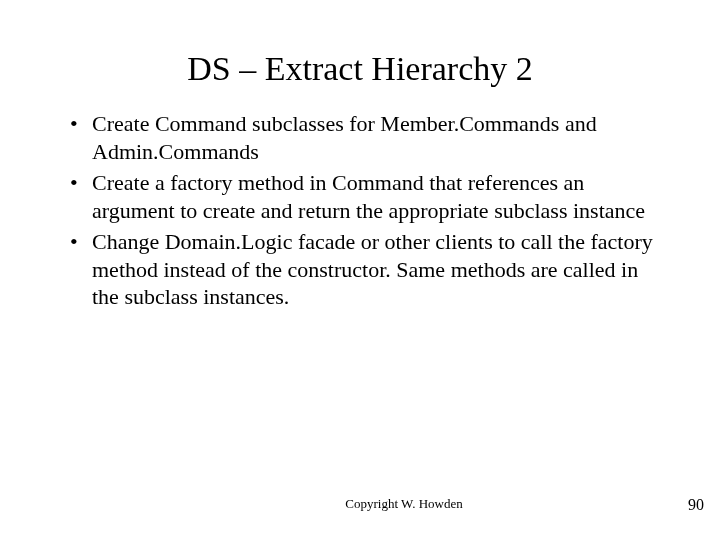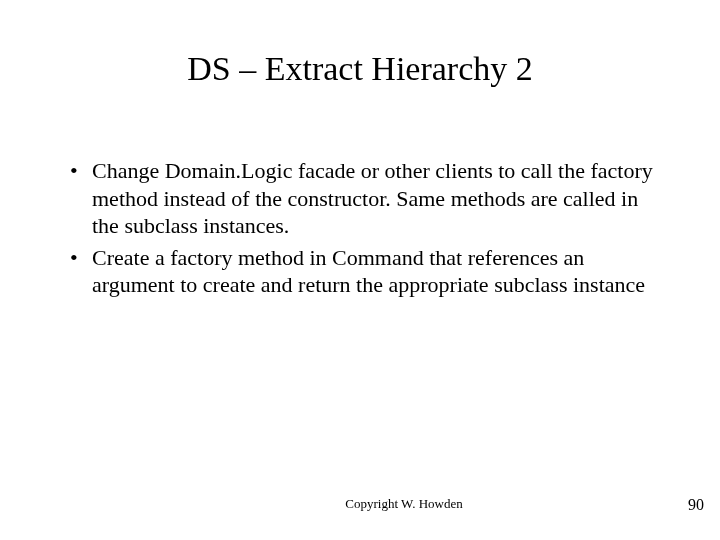--- a/index.html
+++ b/index.html
@@ -13,21 +13,21 @@
       background: #ffffff;
       font-family: "Times New Roman", Times, serif;
       color: #000000;
       position: relative;
       padding: 50px 60px 30px 60px;
     }
     .title {
       font-size: 34px;
       text-align: center;
       font-weight: normal;
-      margin-bottom: 69px;
+      margin-bottom: 22px;
     }
     .bullets {
       list-style: none;
       padding-left: 10px;
     }
     .bullets li {
       font-size: 22px;
       line-height: 1.25;
       margin-bottom: 4px;
       position: relative;
@@ -60,20 +60,21 @@
       position: absolute;
       right: 60px;
     }
   </style>
 </head>
 <body>
 
 <h1 class="title">DS – Extract Hierarchy 2</h1>
 
 <ul class="bullets">
+  <li>Create Command subclasses for Member.Commands and Admin.Commands</li>
+  <li>Create a factory method in Command that references an argument to create and return the appropriate subclass instance</li>
   <li>Change Domain.Logic facade or other clients to call the factory method instead of the constructor. Same methods are called in the subclass instances.</li>
-  <li>Create a factory method in Command that references an argument to create and return the appropriate subclass instance</li>
 </ul>
 
 <div class="footer">
   <span class="copyright">Copyright W. Howden</span>
   <span class="page-num">90</span>
 </div>
 
 </body></html>

